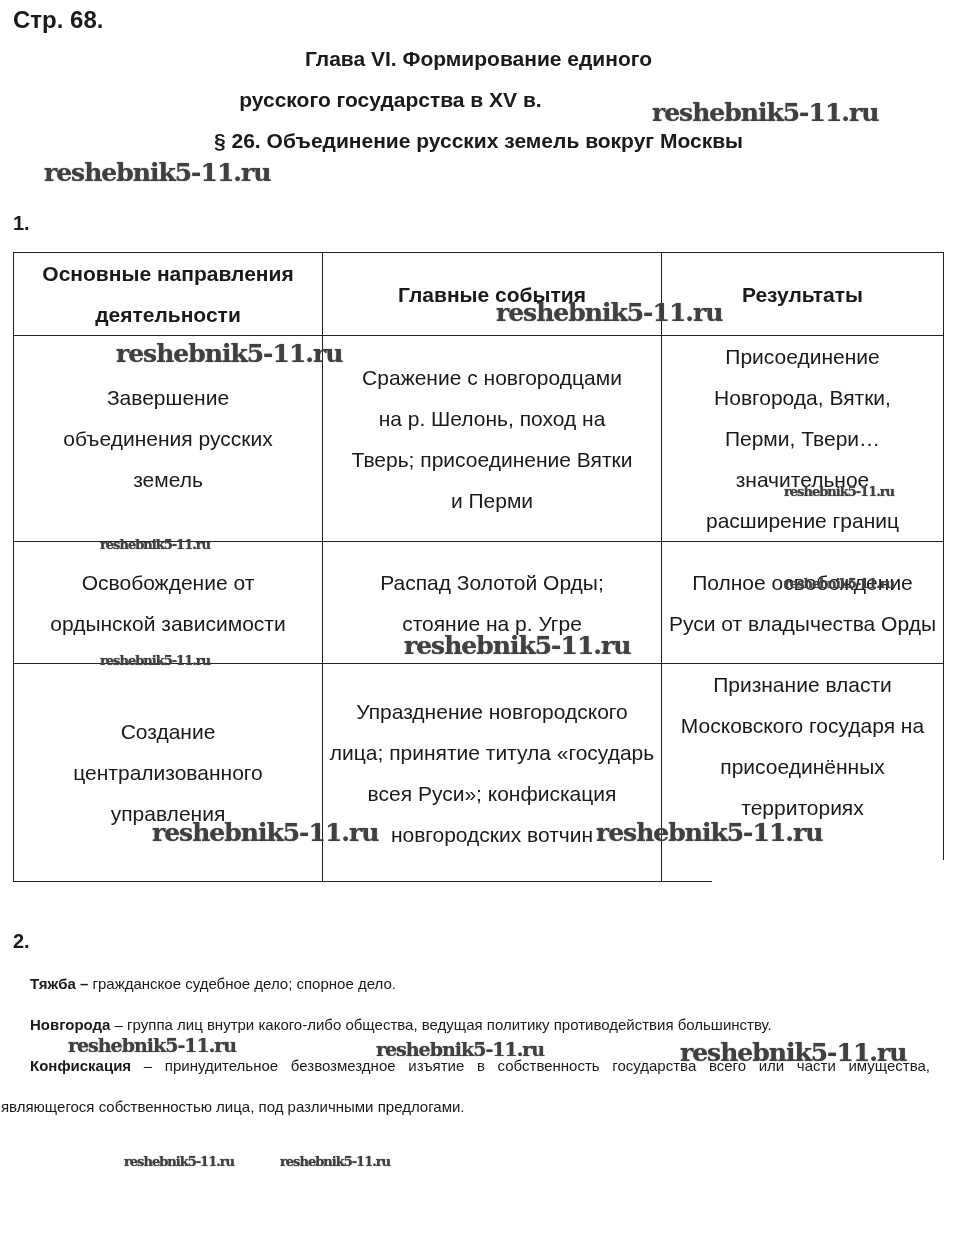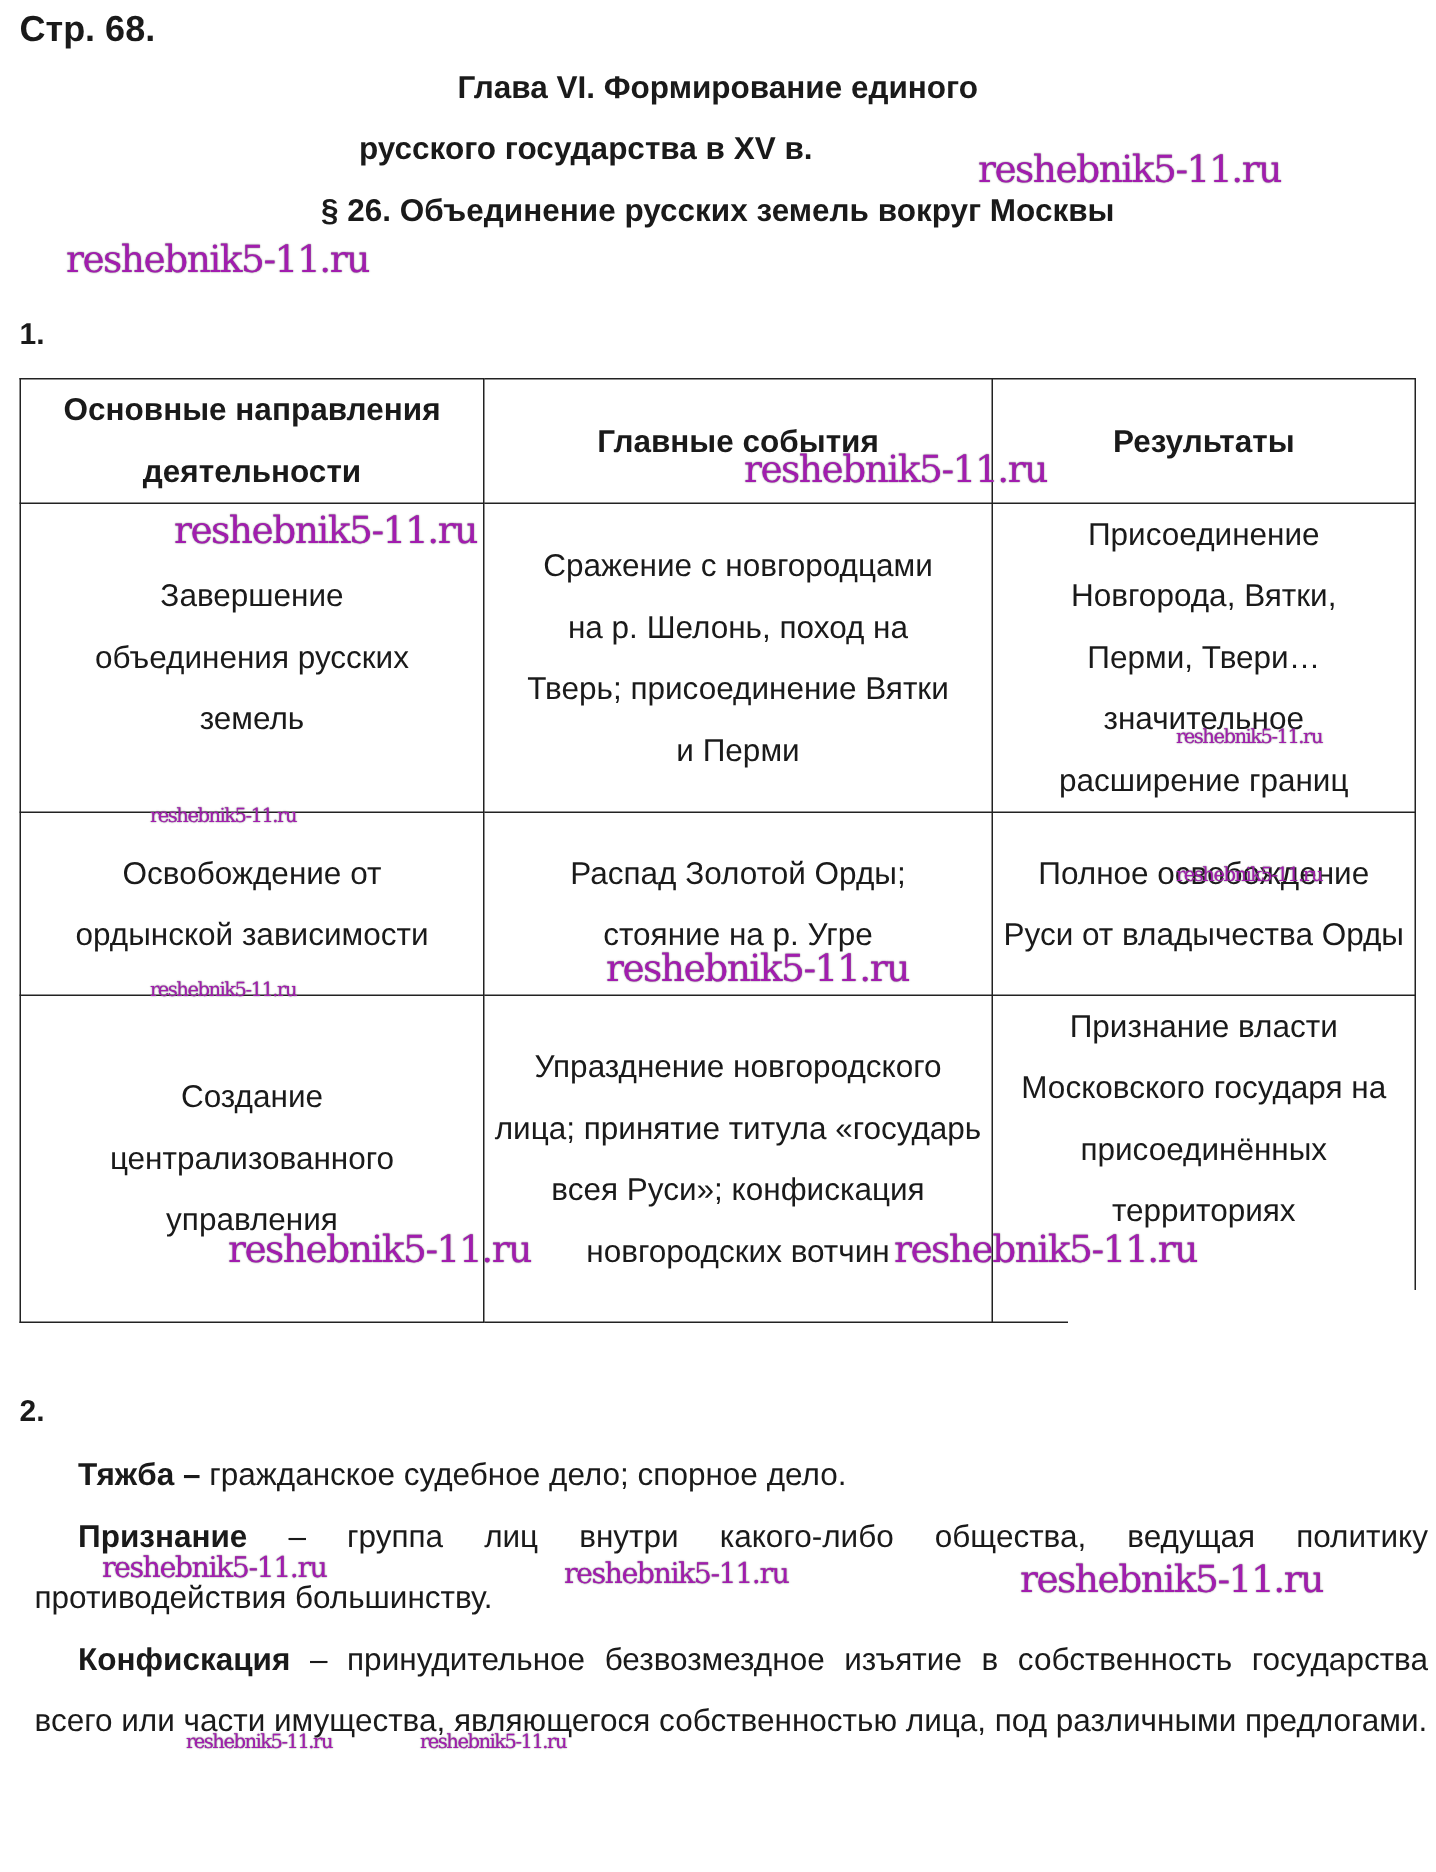--- a/index.html
+++ b/index.html
@@ -13,25 +13,25 @@
   .h3 { top: 129px; }
   .task-num { left: 13px; font-size: 20px; font-weight: bold; }
   table.main { position: absolute; left: 13px; top: 252px; border-collapse: collapse; }
   table.main td, table.main th { border: 1px solid #222; text-align: center; vertical-align: middle;
          font-size: 21px; line-height: 41px; padding: 0 4px; }
   table.main th { font-weight: bold; line-height: 41px; }
   .c1 { width: 300px; margin-top: 32px; } .c2 { width: 330px; } .c3 { width: 273px; }
   .r0 { height: 82px; } .r1 { height: 205px; } .r2 { height: 122px; } .r3 { height: 218px; }
   .cover { position: absolute; left: 712px; top: 876px; width: 245px; height: 20px; background: #fff; }
   .cover2 { position: absolute; left: 935px; top: 860px; width: 22px; height: 40px; background: #fff; }
-  .defs { position: absolute; left: 23px; width: 929px; font-size: 21px; line-height: 41px; text-align: justify; }
+  .defs { position: absolute; left: 1px; width: 929px; font-size: 15px; line-height: 41px; text-align: justify; }
   .defs p { margin: 0; text-indent: 29px; }
   .defs .term { font-weight: bold; }
-  .wm { position: absolute; font-family: "DejaVu Serif", "Liberation Serif", serif; font-weight: normal;
-        color: #a21caf; letter-spacing: -1px; white-space: nowrap;
+  .wm { position: absolute; font-family: "DejaVu Serif", "Liberation Serif", serif; font-weight: bold;
+        color: #404040; letter-spacing: -1px; white-space: nowrap;
         text-shadow: 0 0 1px #555; pointer-events: none; }
   .wm.big { font-size: 25px; }
   .wm.mid { font-size: 19px; }
   .wm.small { font-size: 13px; }
 </style>
 </head>
 <body>
 
 <div class="abs page-num">Стр. 68.</div>
 <div class="abs heading h1">Глава VI. Формирование единого</div>
@@ -67,21 +67,21 @@
 <div class="cover"></div>
 <div class="cover2"></div>
 
 <div class="abs task-num" style="top:930px">2.</div>
 
 <div class="defs" style="top:963px">
   <p>
     <span class="term">Тяжба</span><span class="term"> – </span><span>гражданское судебное дело; спорное дело.</span>
   </p>
   <p>
-    <span class="term">Признание</span><span> – </span><span>группа лиц внутри какого-либо общества, ведущая политику противодействия большинству.</span>
+    <span class="term">Новгорода</span><span> – </span><span>группа лиц внутри какого-либо общества, ведущая политику противодействия большинству.</span>
   </p>
   <p>
     <span class="term">Конфискация</span><span> – </span><span>принудительное безвозмездное изъятие в собственность государства всего или части имущества, являющегося собственностью лица, под различными предлогами.</span>
   </p>
 </div>
 
 <div class="wm big" style="left:652px; top:98px">reshebnik5-11.ru</div>
 <div class="wm big" style="left:44px; top:158px">reshebnik5-11.ru</div>
 <div class="wm big" style="left:496px; top:298px">reshebnik5-11.ru</div>
 <div class="wm big" style="left:116px; top:339px">reshebnik5-11.ru</div>

